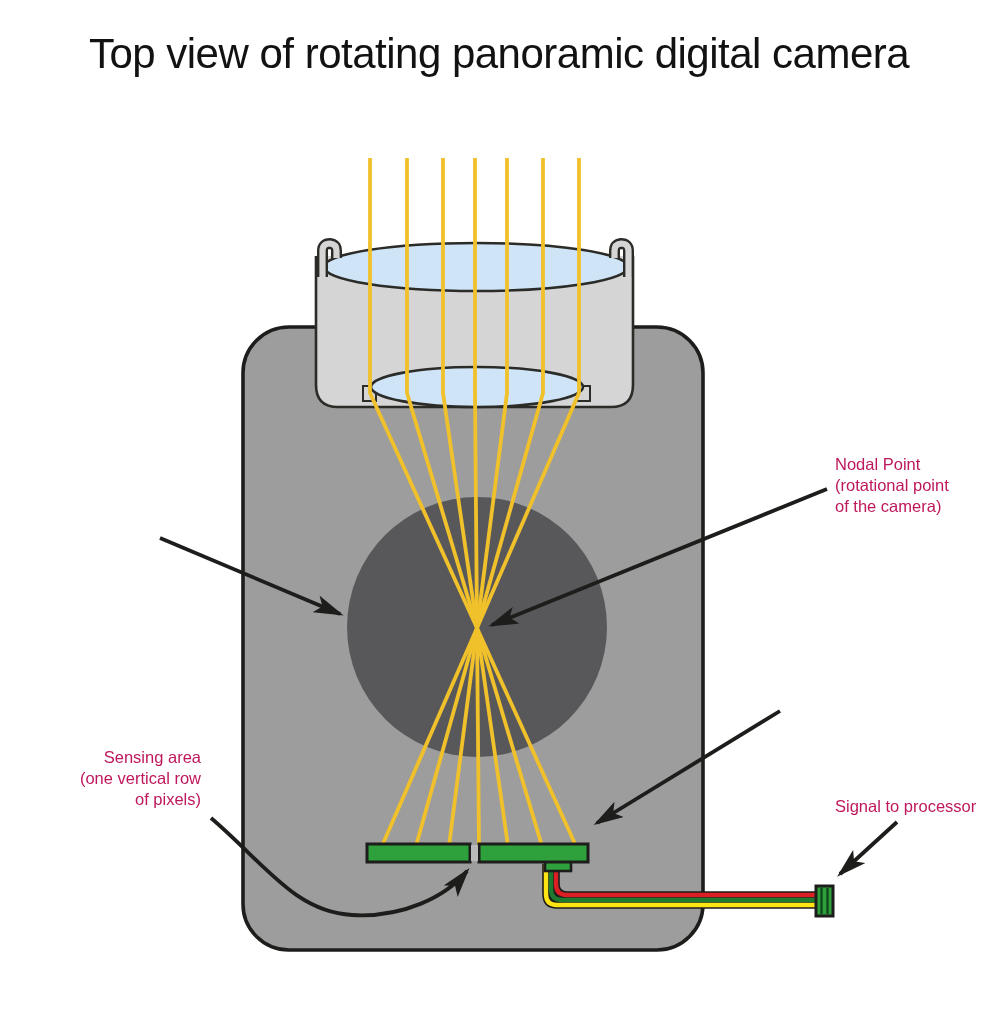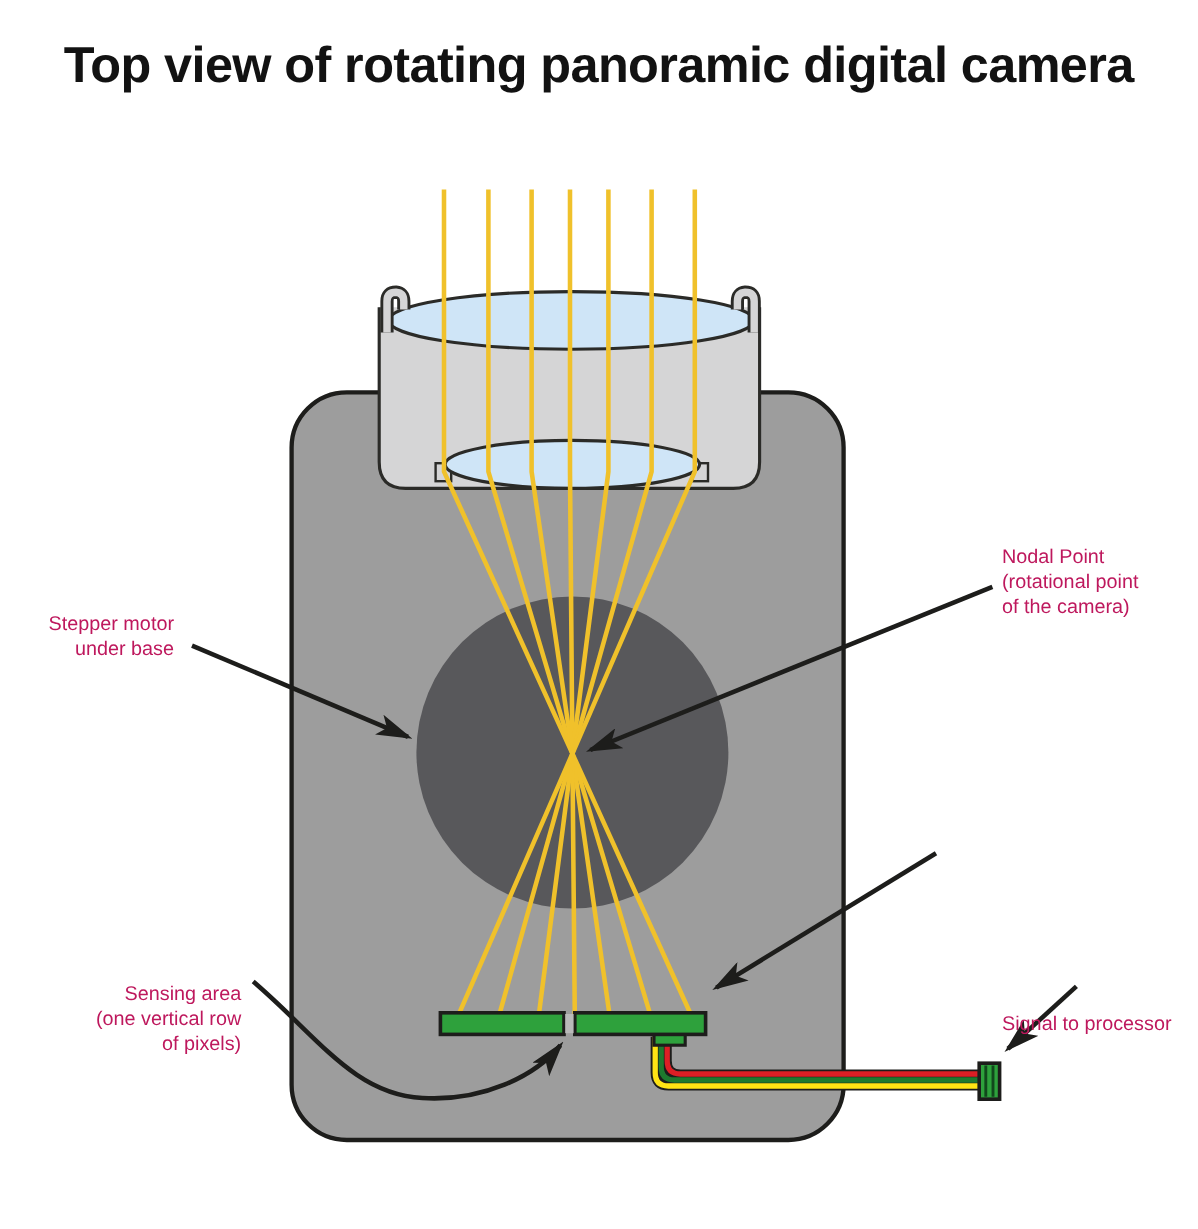--- a/index.html
+++ b/index.html
@@ -9,21 +9,21 @@
     background:#ffffff;
     font-family:"Liberation Sans",sans-serif;
     overflow:hidden;
   }
   .stage svg{position:absolute;left:0;top:0;}
   .title{
     position:absolute;
     left:0;top:30px;width:100%;
     text-align:center;
     font-size:42px;
-    font-weight:700;
+    font-weight:400;
     letter-spacing:-0.5px;
     color:#121212;
   }
   .label{
     position:absolute;
     font-size:16.5px;
     line-height:21px;
     color:#be185d;
     white-space:pre-line;
   }
@@ -97,27 +97,25 @@
       <path d="M160 538 L340 614" marker-end="url(#ah)"></path>
       <path d="M827 489 L492 625" marker-end="url(#ah)"></path>
       <path d="M780 711 L597 823" marker-end="url(#ah)"></path>
       <path d="M897 822 L840 874" marker-end="url(#ah)"></path>
       <path d="M211 818 C265 864 295 912 352 915 C402 918 446 897 467 871" marker-end="url(#ah)"></path>
     </g>
   </svg>
 
   <div class="title">Top view of rotating panoramic digital camera</div>
 
-  <div class="label right" style="right:853px;top:510px;">Stepper motor
-under base</div>
 
   <div class="label left" style="left:835px;top:454px;">Nodal Point
 (rotational point
 of the camera)</div>
 
 
-  <div class="label right" style="right:797px;top:818px;">Sensing area
+  <div class="label right" style="right:797px;top:747px;">Sensing area
 (one vertical row
 of pixels)</div>
 
-  <div class="label left" style="left:835px;top:796px;margin-top:47px;">Signal to processor</div>
+  <div class="label left" style="left:835px;top:796px;">Signal to processor</div>
 
 </div>
 
 </body></html>

